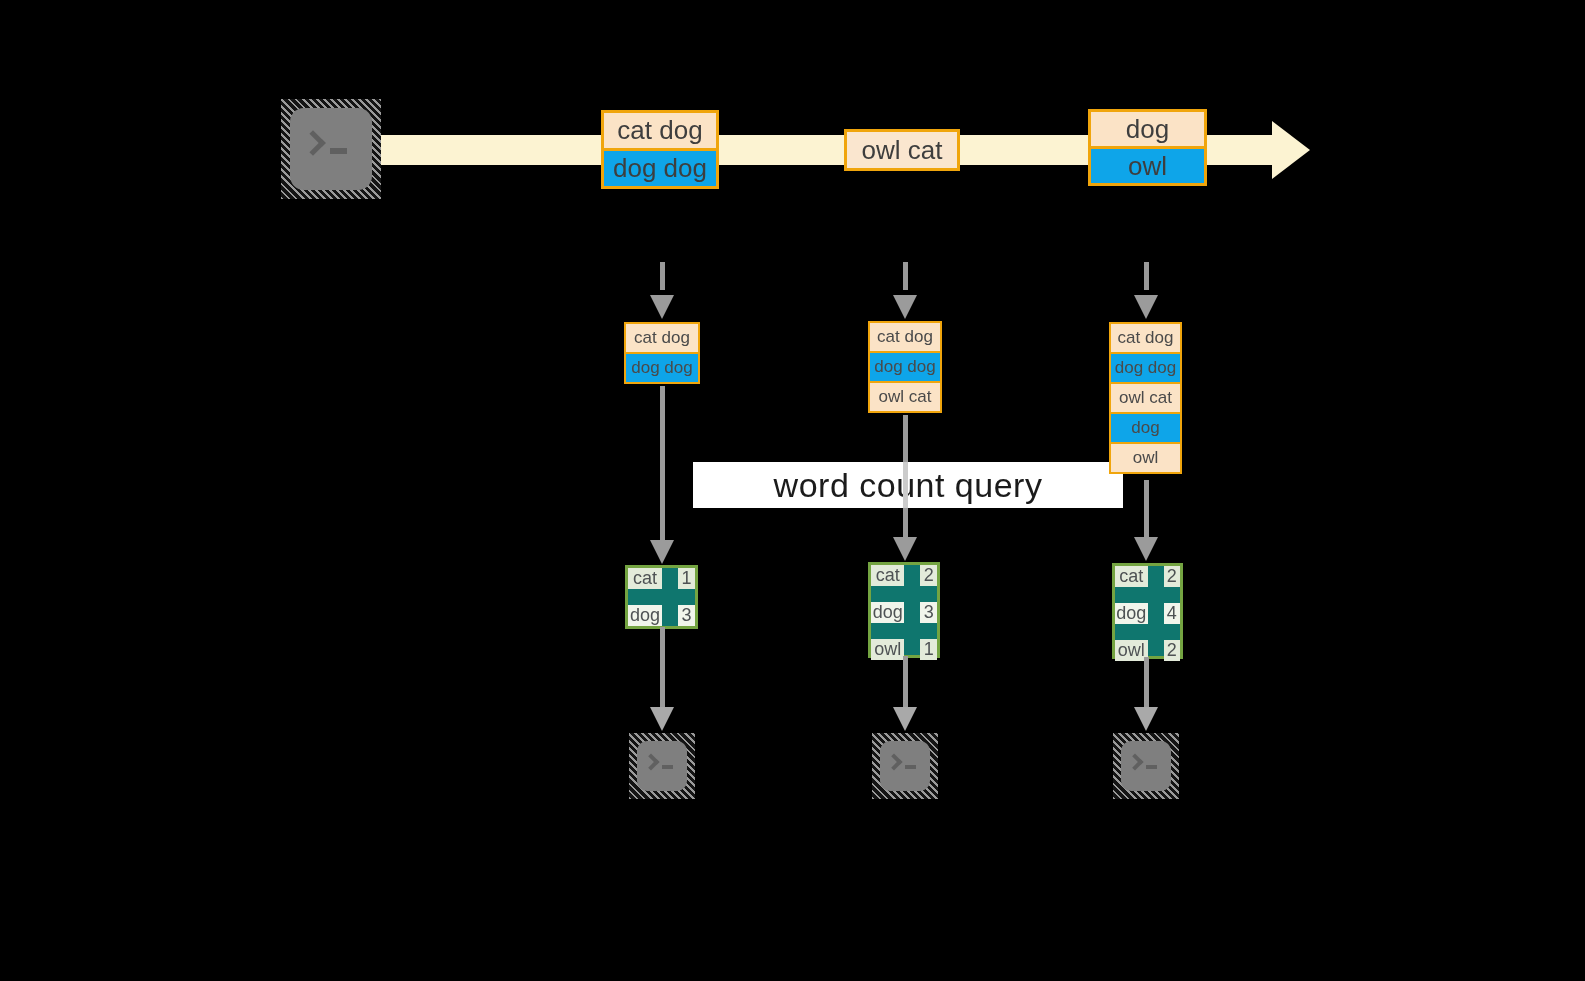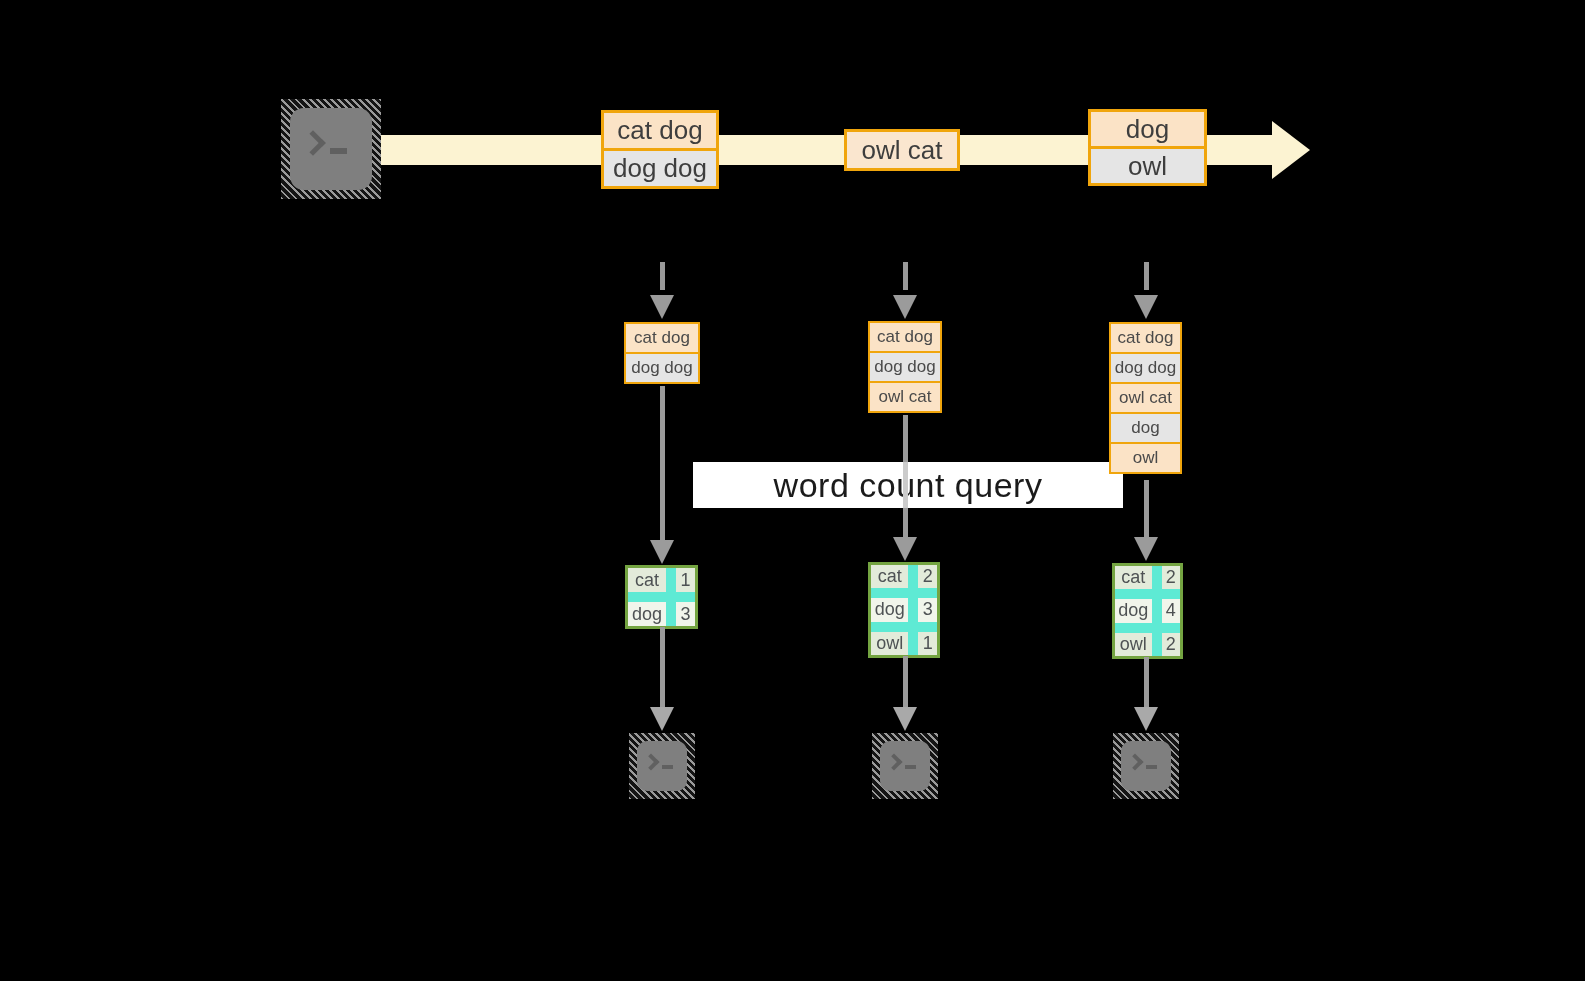--- a/index.html
+++ b/index.html
@@ -12,21 +12,21 @@
              border-top:29px solid transparent;border-bottom:29px solid transparent;
              border-left:38px solid #FCF3D2;}
 
   
   .ebox{position:absolute;border:3px solid #F0A50C;box-sizing:border-box;
         display:flex;flex-direction:column;}
   .ebox .erow{flex:1;display:flex;align-items:center;justify-content:center;
               font-size:26px;color:#3E3E3E;border-top:3px solid #F0A50C;}
   .ebox .erow:first-child{border-top:none;}
   .cell-peach{background:#FBE3C6;}
-  .cell-cream{background:#e5e5e5;}
+  .cell-cream{background:#0ea5e9;}
   .cell-mid{background:#FAE6CF;}
 
   
   .dash{position:absolute;width:5px;height:28px;background:#999;}
   .head{position:absolute;width:0;height:0;border-left:12px solid transparent;
         border-right:12px solid transparent;border-top:24px solid #9B9B9B;}
   .head-light{border-top-color:#A9A9A9;}
 
   
   .stack{position:absolute;}
@@ -38,22 +38,22 @@
   
   .vline{position:absolute;width:5px;background:#9B9B9B;}
   .vline-light{background:#CBCBCB;}
 
   
   .banner{position:absolute;left:693px;top:462px;width:430px;height:46px;background:#FFFFFF;
           display:flex;align-items:center;justify-content:center;
           font-size:34px;font-weight:300;color:#1B1B1B;letter-spacing:.5px;}
 
   
-  .wtable{position:absolute;border:3px solid #74A441;background:#5eead4;box-sizing:border-box;
-          display:grid;grid-template-columns:2fr 1fr;gap:10px;}
+  .wtable{position:absolute;border:3px solid #74A441;background:#0f766e;box-sizing:border-box;
+          display:grid;grid-template-columns:2fr 1fr;gap:16px;}
   .wtable .tcell{display:flex;align-items:center;justify-content:center;
                  font-size:18px;color:#4E5254;}
   .trow-dark{background:#E3EBDA;}
   .trow-light{background:#F1F5EB;}
 
   
   .term{position:absolute;background:repeating-linear-gradient(45deg,#9A9A9A 0 2px,#141414 2px 5px);}
   .term-inner{position:absolute;background:#7F7F7F;}
   .chev{position:absolute;border-top:5px solid #606060;border-right:5px solid #606060;
         transform:rotate(45deg);}

